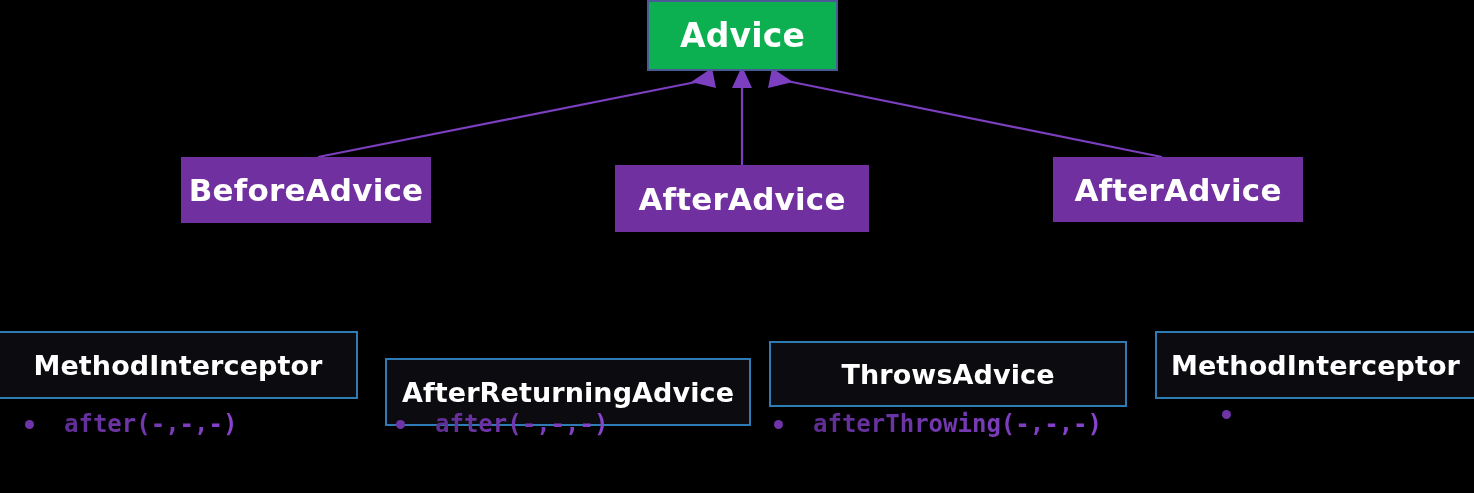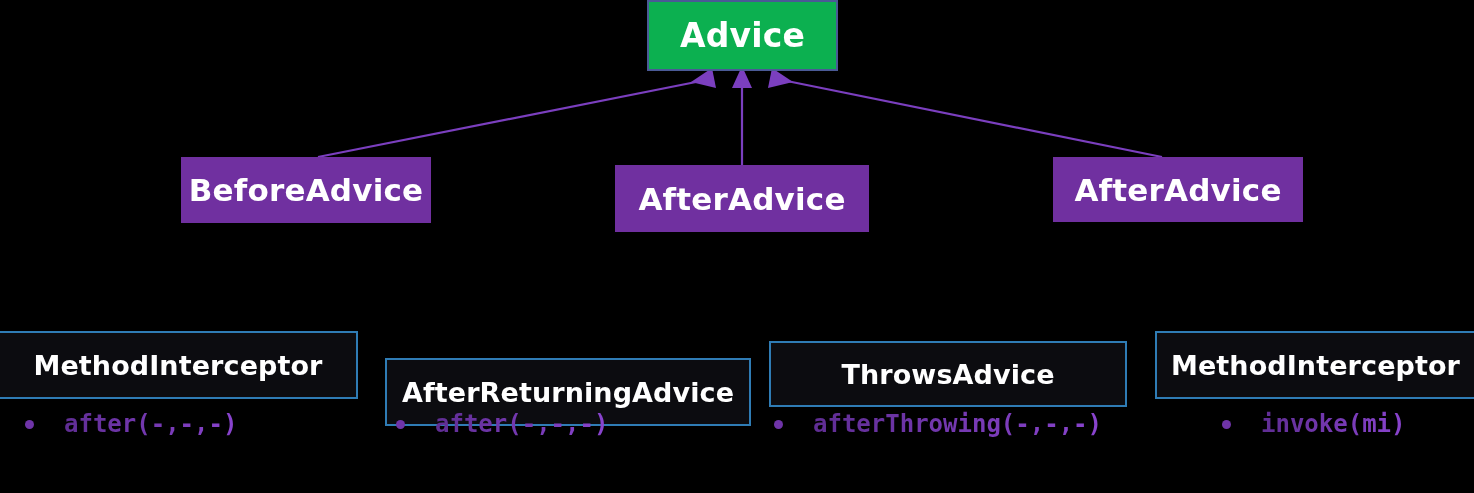--- a/index.html
+++ b/index.html
@@ -138,16 +138,15 @@
   <div class="method-line" style="left:774px; top:410px;">
     <span class="bullet"></span>
     <span class="method-text">afterThrowing(-,-,-)</span>
   </div>
 
   <div class="node node-leaf" style="left:1155px; top:331px; width:321px; height:68px;">
     <span>MethodInterceptor</span>
   </div>
   <div class="method-line" style="left:1222px; top:410px;">
     <span class="bullet"></span>
-    <span class="method-text">invoke(mi)</span>
   </div>
 
 </div>
 
 </body></html>

